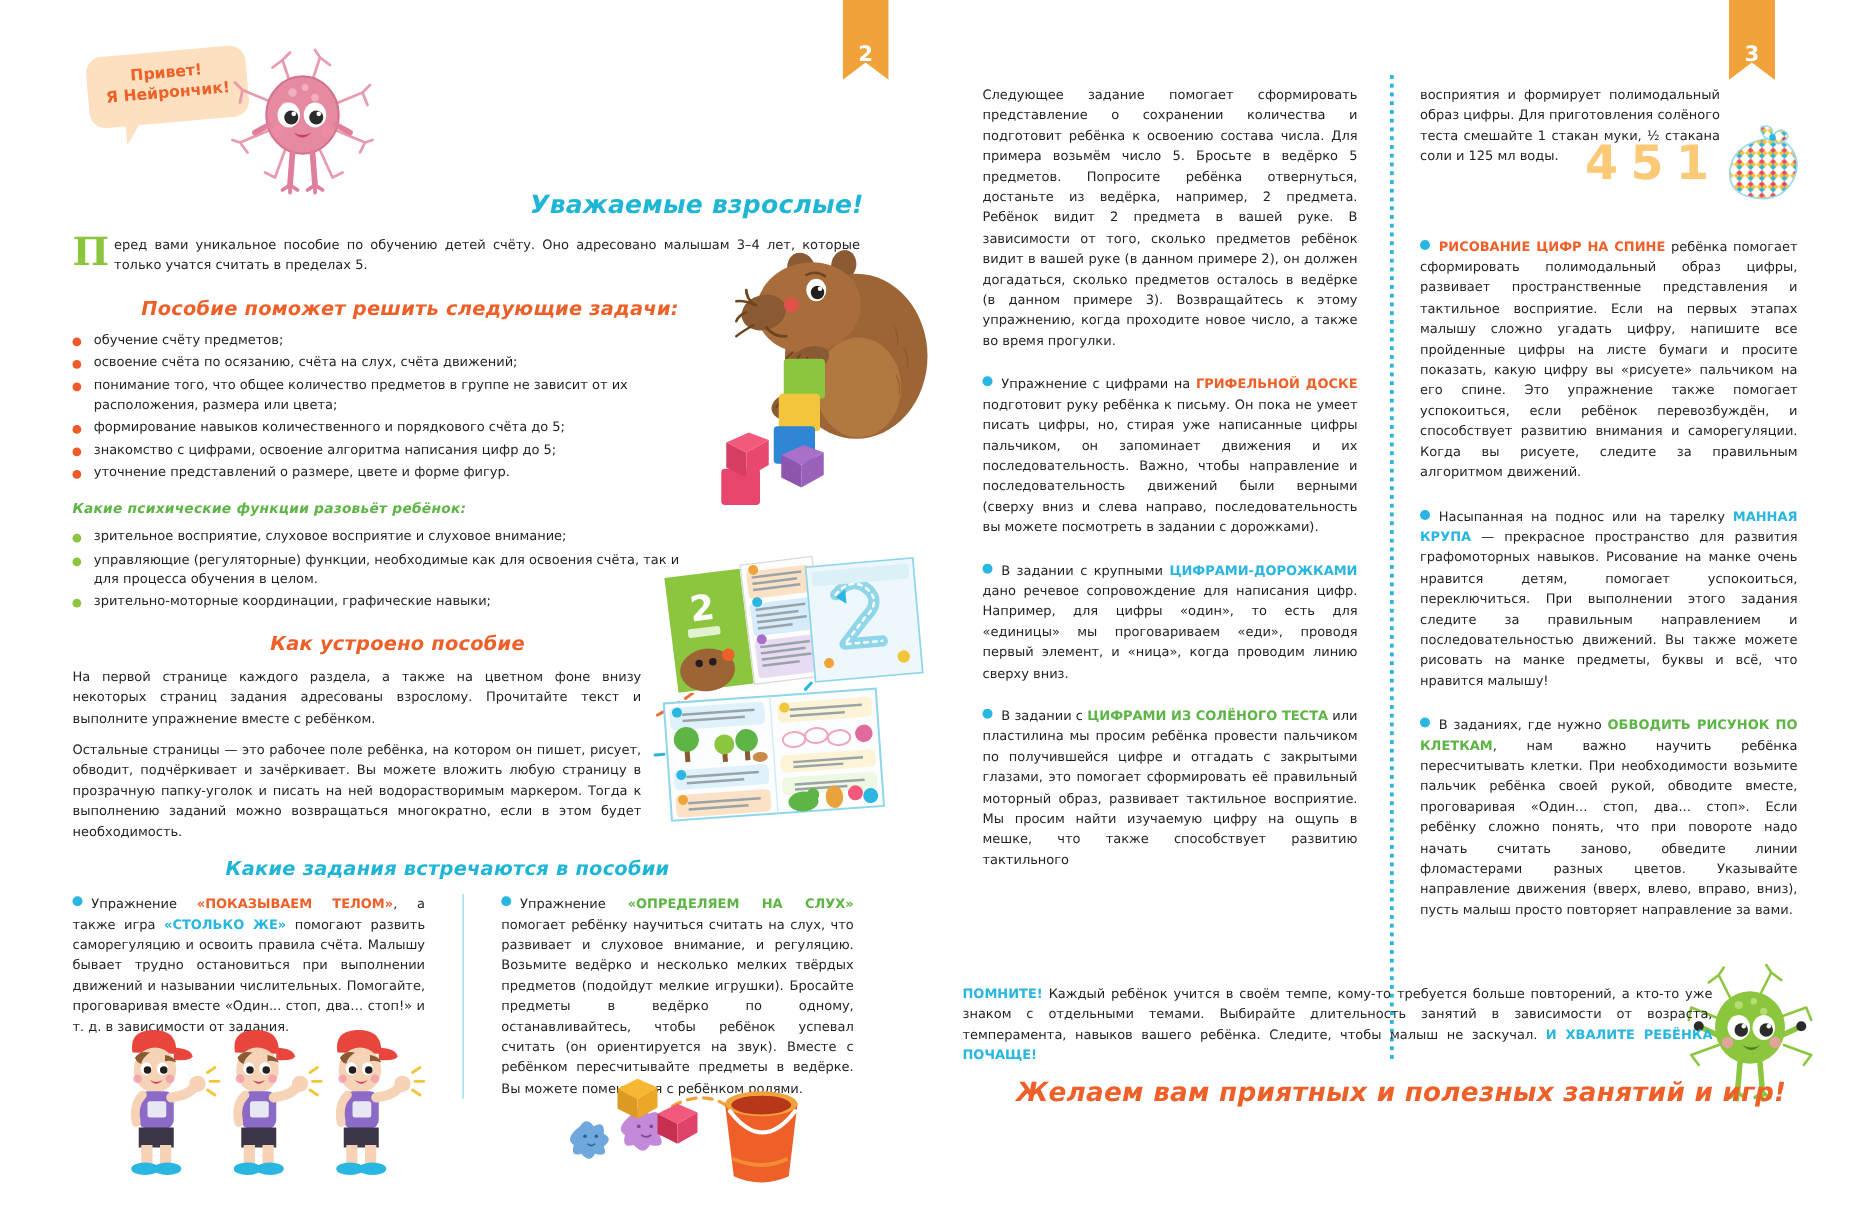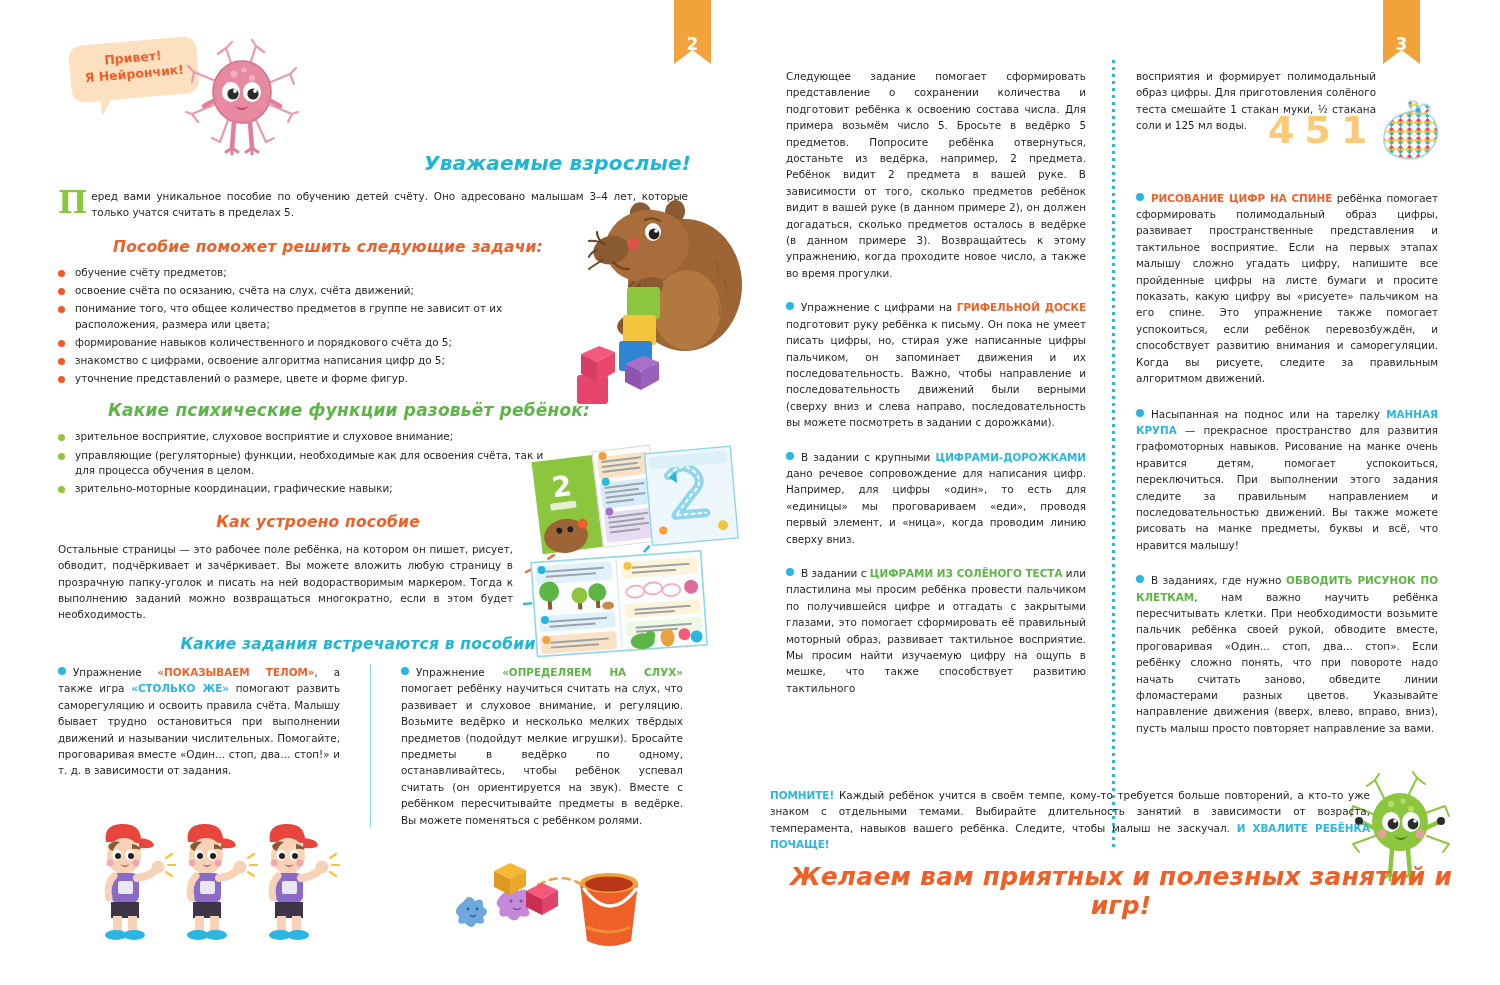--- a/index.html
+++ b/index.html
@@ -176,37 +176,38 @@
 
     <ul class="blist orange" style="width:505px;">
       <li>обучение счёту предметов;</li>
       <li>освоение счёта по осязанию, счёта на слух, счёта движений;</li>
       <li>понимание того, что общее количество предметов в группе не зависит от их расположения, размера или цвета;</li>
       <li>формирование навыков количественного и порядкового счёта до 5;</li>
       <li>знакомство с цифрами, освоение алгоритма написания цифр до 5;</li>
       <li>уточнение представлений о размере, цвете и форме фигур.</li>
     </ul>
 
-    <div class="h-green" style="font-size:17px;text-align:center;margin:14px 0 9px 0;width:582px;">Какие психические функции разовьёт ребёнок:</div>
+    <div class="h-green" style="font-size:11px;margin:14px 0 9px 0;width:582px;">Какие психические функции разовьёт ребёнок:</div>
 
     <ul class="blist green" style="width:500px;">
       <li>зрительное восприятие, слуховое восприятие и слуховое внимание;</li>
       <li>управляющие (регуляторные) функции, необходимые как для освоения счёта, так и для процесса обучения в целом.</li>
       <li>зрительно-моторные координации, графические навыки;</li>
     </ul>
 
     <div class="h-orange" style="font-size:15.5px;text-align:center;margin:16px 0 10px 0;width:520px;">Как устроено пособие</div>
 
     <div class="txt" style="width:455px;">
+      <p>На первой странице каждого раздела, а также на цветном фоне внизу некоторых страниц задания адресованы взрослому. Прочитайте текст и выполните упражнение вместе с ребёнком.</p>
       <p>Остальные страницы — это рабочее поле ребёнка, на котором он пишет, рисует, обводит, подчёркивает и зачёркивает. Вы можете вложить любую страницу в прозрачную папку-уголок и писать на ней водорастворимым маркером. Тогда к выполнению заданий можно возвращаться многократно, если в этом будет необходимость.</p>
     </div>
 
     <div class="h-cyan" style="font-size:15.5px;text-align:center;margin:12px 0 11px 0;width:600px;">Какие задания встречаются в пособии</div>
 
-    <div style="display:flex;gap:30px;width:625px;">
+    <div style="display:flex;gap:30px;width:625px;justify-content:flex-end;">
       <div class="txt" style="width:295px;">
         <span class="dotmark"></span><span>Упражнение</span>
         <span class="hl-orange">«ПОКАЗЫВАЕМ ТЕЛОМ»</span><span>, а также игра</span>
         <span class="hl-cyan">«СТОЛЬКО ЖЕ»</span><span> помогают развить саморегуляцию и освоить правила счёта. Малышу бывает трудно остановиться при выполнении движений и назывании числительных. Помогайте, проговаривая вместе «Один... стоп, два… стоп!» и т. д. в зависимости от задания.</span>
       </div>
       <div style="width:1px;background:#29b6e0;opacity:.55;"></div>
       <div class="txt" style="width:295px;">
         <span class="dotmark"></span><span>Упражнение</span>
         <span class="hl-green">«ОПРЕДЕЛЯЕМ НА СЛУХ»</span><span> помогает ребёнку научиться считать на слух, что развивает и слуховое внимание, и регуляцию. Возьмите ведёрко и несколько мелких твёрдых предметов (подойдут мелкие игрушки). Бросайте предметы в ведёрко по одному, останавливайтесь, чтобы ребёнок успевал считать (он ориентируется на звук). Вместе с ребёнком пересчитывайте предметы в ведёрке. Вы можете поменяться с ребёнком ролями.</span>
       </div>
@@ -556,15 +557,15 @@
       </g>
       <circle cx="14" cy="51" r="4" fill="#2b2b2b"></circle>
       <circle cx="96" cy="51" r="4" fill="#2b2b2b"></circle>
     </svg>
   </div>
 
   <div class="txt" style="position:absolute;left:770px;top:787px;width:600px;">
     <span class="hl-cyan">ПОМНИТЕ!</span><span> Каждый ребёнок учится в своём темпе, кому-то требуется больше повторений, а кто-то уже знаком с отдельными темами. Выбирайте длительность занятий в зависимости от возраста, темперамента, навыков вашего ребёнка. Следите, чтобы малыш не заскучал. </span><span class="hl-cyan">И ХВАЛИТЕ РЕБЁНКА ПОЧАЩЕ!</span>
   </div>
 
-  <div class="h-orange" style="position:absolute;left:786px;top:862px;width:670px;text-align:center;font-size:25px;">Желаем вам приятных и полезных занятий и игр!</div>
+  <div class="h-orange" style="position:absolute;left:786px;top:862px;width:670px;text-align:center;font-size:21px;">Желаем вам приятных и полезных занятий и игр!</div>
 
 </div>
 
 </body></html>

